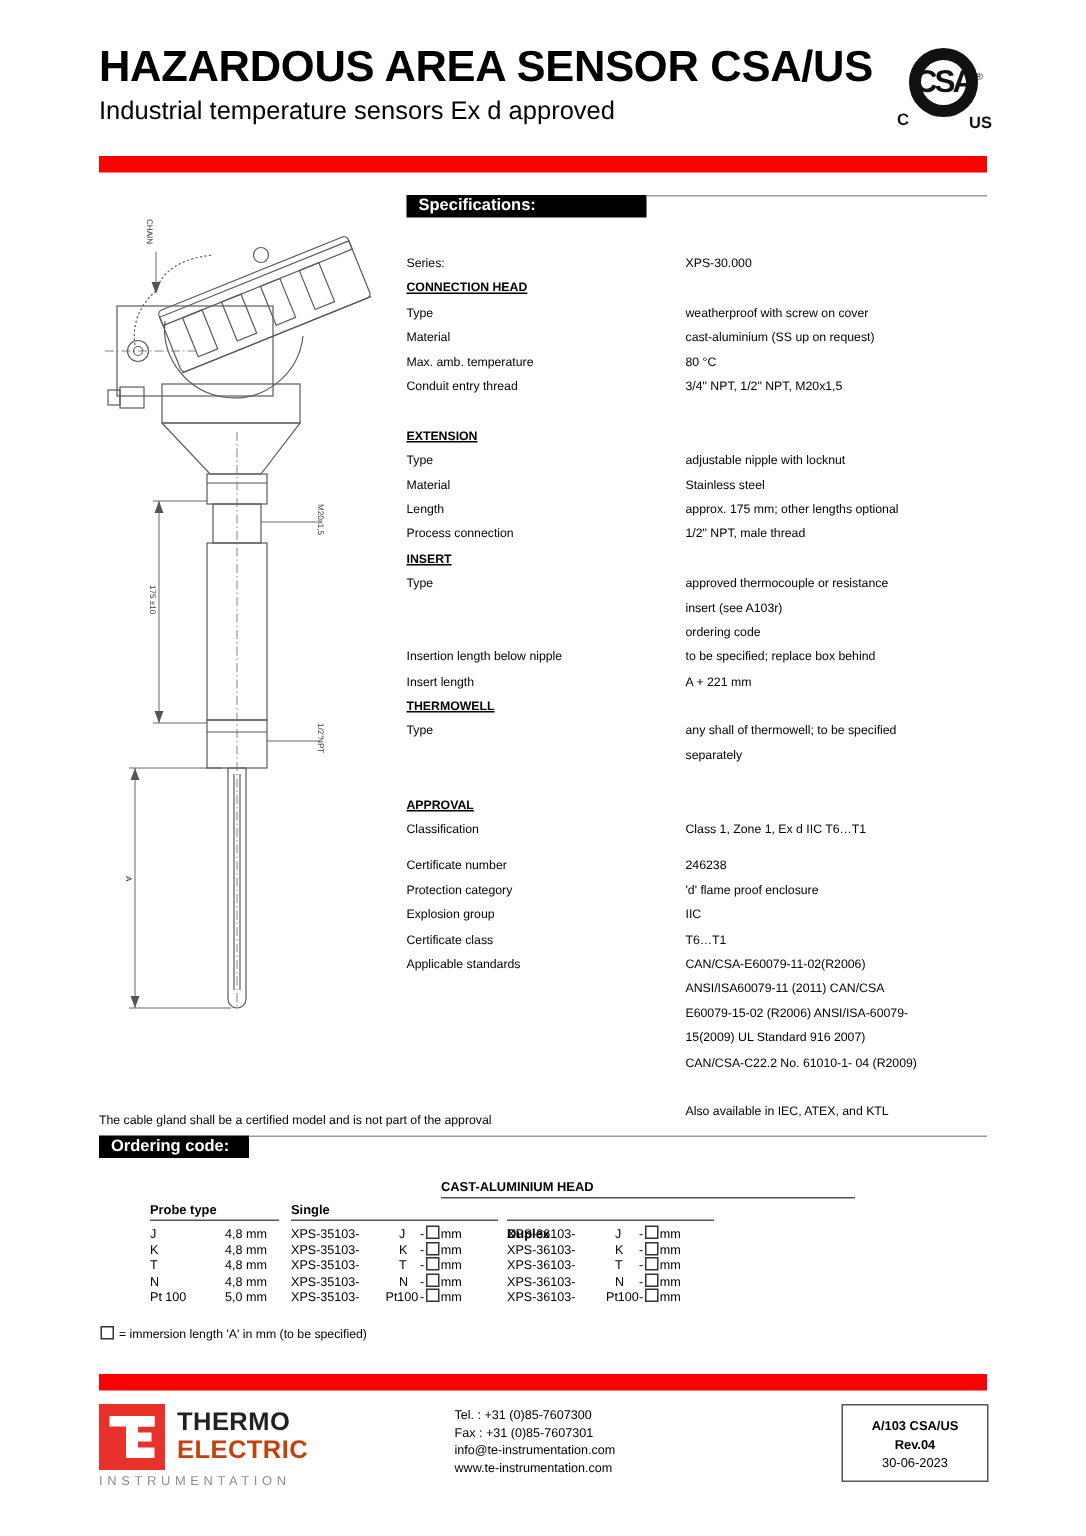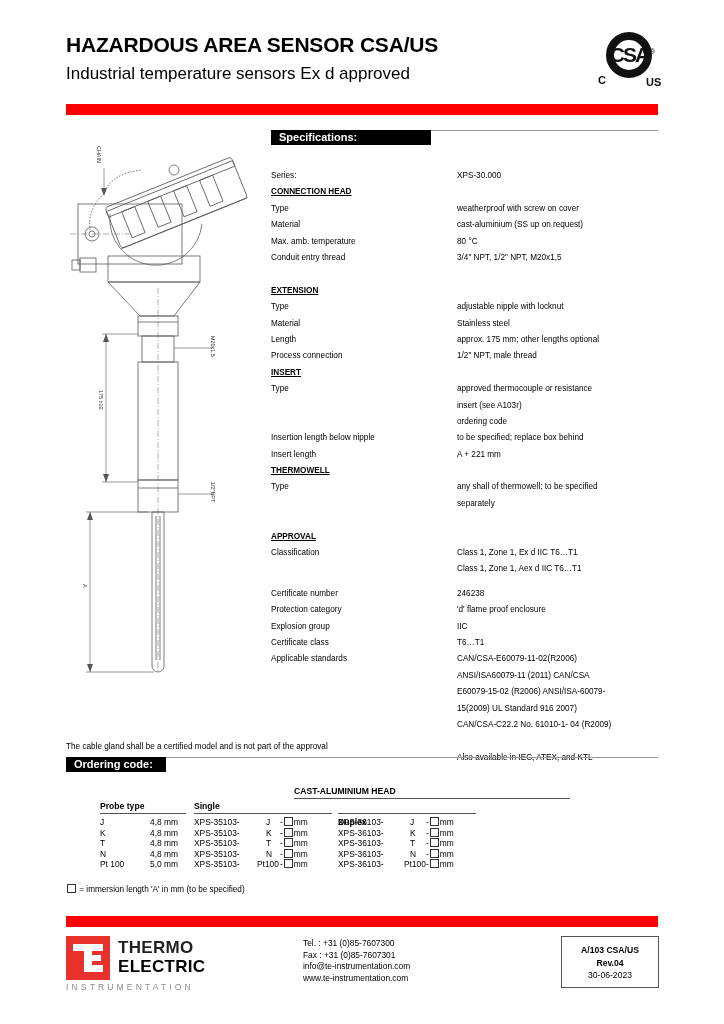--- a/index.html
+++ b/index.html
@@ -5,21 +5,21 @@
   html,body{margin:0;padding:0;}
   body{
     width:724px;height:1024px;background:#ffffff;
     font-family:"Liberation Sans", sans-serif;
     color:#000;position:relative;overflow:hidden;
   }
   .page{position:absolute;left:0;top:0;width:724px;height:1024px;}
 
   
   .hdr{position:absolute;left:66px;top:30px;width:592px;}
-  .hdr-title{font-size:21px;font-weight:bold;letter-spacing:-0.2px;line-height:30px;}
+  .hdr-title{font-size:29px;font-weight:bold;letter-spacing:-0.2px;line-height:30px;}
   .hdr-sub{font-size:17px;font-weight:normal;line-height:24px;margin-top:2px;}
 
   .csa{position:absolute;left:598px;top:32px;width:66px;height:62px;}
   .csa-ring{position:absolute;left:8px;top:0px;width:46px;height:46px;border:8px solid #111;border-radius:50%;box-sizing:border-box;}
   .csa-mono{position:absolute;left:8px;top:0px;width:46px;height:46px;line-height:46px;text-align:center;
      font-size:21px;font-weight:bold;font-family:"Liberation Sans",sans-serif;letter-spacing:-2px;color:#111;}
   .csa-reg{position:absolute;left:52px;top:16px;font-size:7px;color:#111;}
   .csa-c{position:absolute;left:0px;top:42px;font-size:11px;font-weight:bold;color:#111;}
   .csa-us{position:absolute;left:48px;top:44px;font-size:11px;font-weight:bold;color:#111;}
 
@@ -59,21 +59,21 @@
 
   
   .te{position:absolute;left:66px;top:936px;width:160px;}
   .te-sq{position:absolute;left:0;top:0;width:44px;height:44px;background:#e8312a;}
   .te-t{position:absolute;left:7px;top:8px;width:30px;height:7px;background:#fff;}
   .te-v{position:absolute;left:18px;top:8px;width:8px;height:28px;background:#fff;}
   .te-e1{position:absolute;left:26px;top:8px;width:11px;height:7px;background:#fff;}
   .te-e2{position:absolute;left:26px;top:19px;width:9px;height:6px;background:#fff;}
   .te-e3{position:absolute;left:26px;top:29px;width:11px;height:7px;background:#fff;}
   .te-n1{position:absolute;left:52px;top:2px;font-size:17px;font-weight:bold;letter-spacing:0.3px;color:#231f20;line-height:19px;}
-  .te-n2{position:absolute;left:52px;top:21px;font-size:17px;font-weight:bold;letter-spacing:0.3px;color:#000000;line-height:19px;}
+  .te-n2{position:absolute;left:52px;top:21px;font-size:17px;font-weight:bold;letter-spacing:0.3px;color:#c2410c;line-height:19px;}
   .te-n3{position:absolute;left:0px;top:46px;font-size:8.6px;letter-spacing:3.1px;color:#8d8d8d;}
 
   .contact{position:absolute;left:303px;top:938px;font-size:8.4px;line-height:11.6px;}
   .docbox{position:absolute;left:561px;top:936px;width:98px;height:52px;border:1px solid #555;
      text-align:center;box-sizing:border-box;padding-top:7px;}
   .docbox div{font-size:8.6px;line-height:12.6px;}
   .docbox .b{font-weight:bold;}
 
   
   .draw{position:absolute;left:62px;top:138px;width:205px;height:550px;}
@@ -175,23 +175,20 @@
     <div class="srow">
       <span class="sval">separately</span>
     </div>
 
     <div class="sp"></div>
 
     <div class="srow shead">APPROVAL</div>
     <div class="srow">
       <span class="slabel">Classification</span>
       <span class="sval">Class 1, Zone 1, Ex d IIC T6…T1</span>
-    </div>
-    <div class="srow">
-      <span class="sval">Class 1, Zone 1, Aex d IIC T6…T1</span>
     </div>
     <div class="sp-s"></div>
     <div class="srow">
       <span class="slabel">Certificate number</span>
       <span class="sval">246238</span>
     </div>
     <div class="srow">
       <span class="slabel">Protection category</span>
       <span class="sval">'d' flame proof enclosure</span>
     </div>

